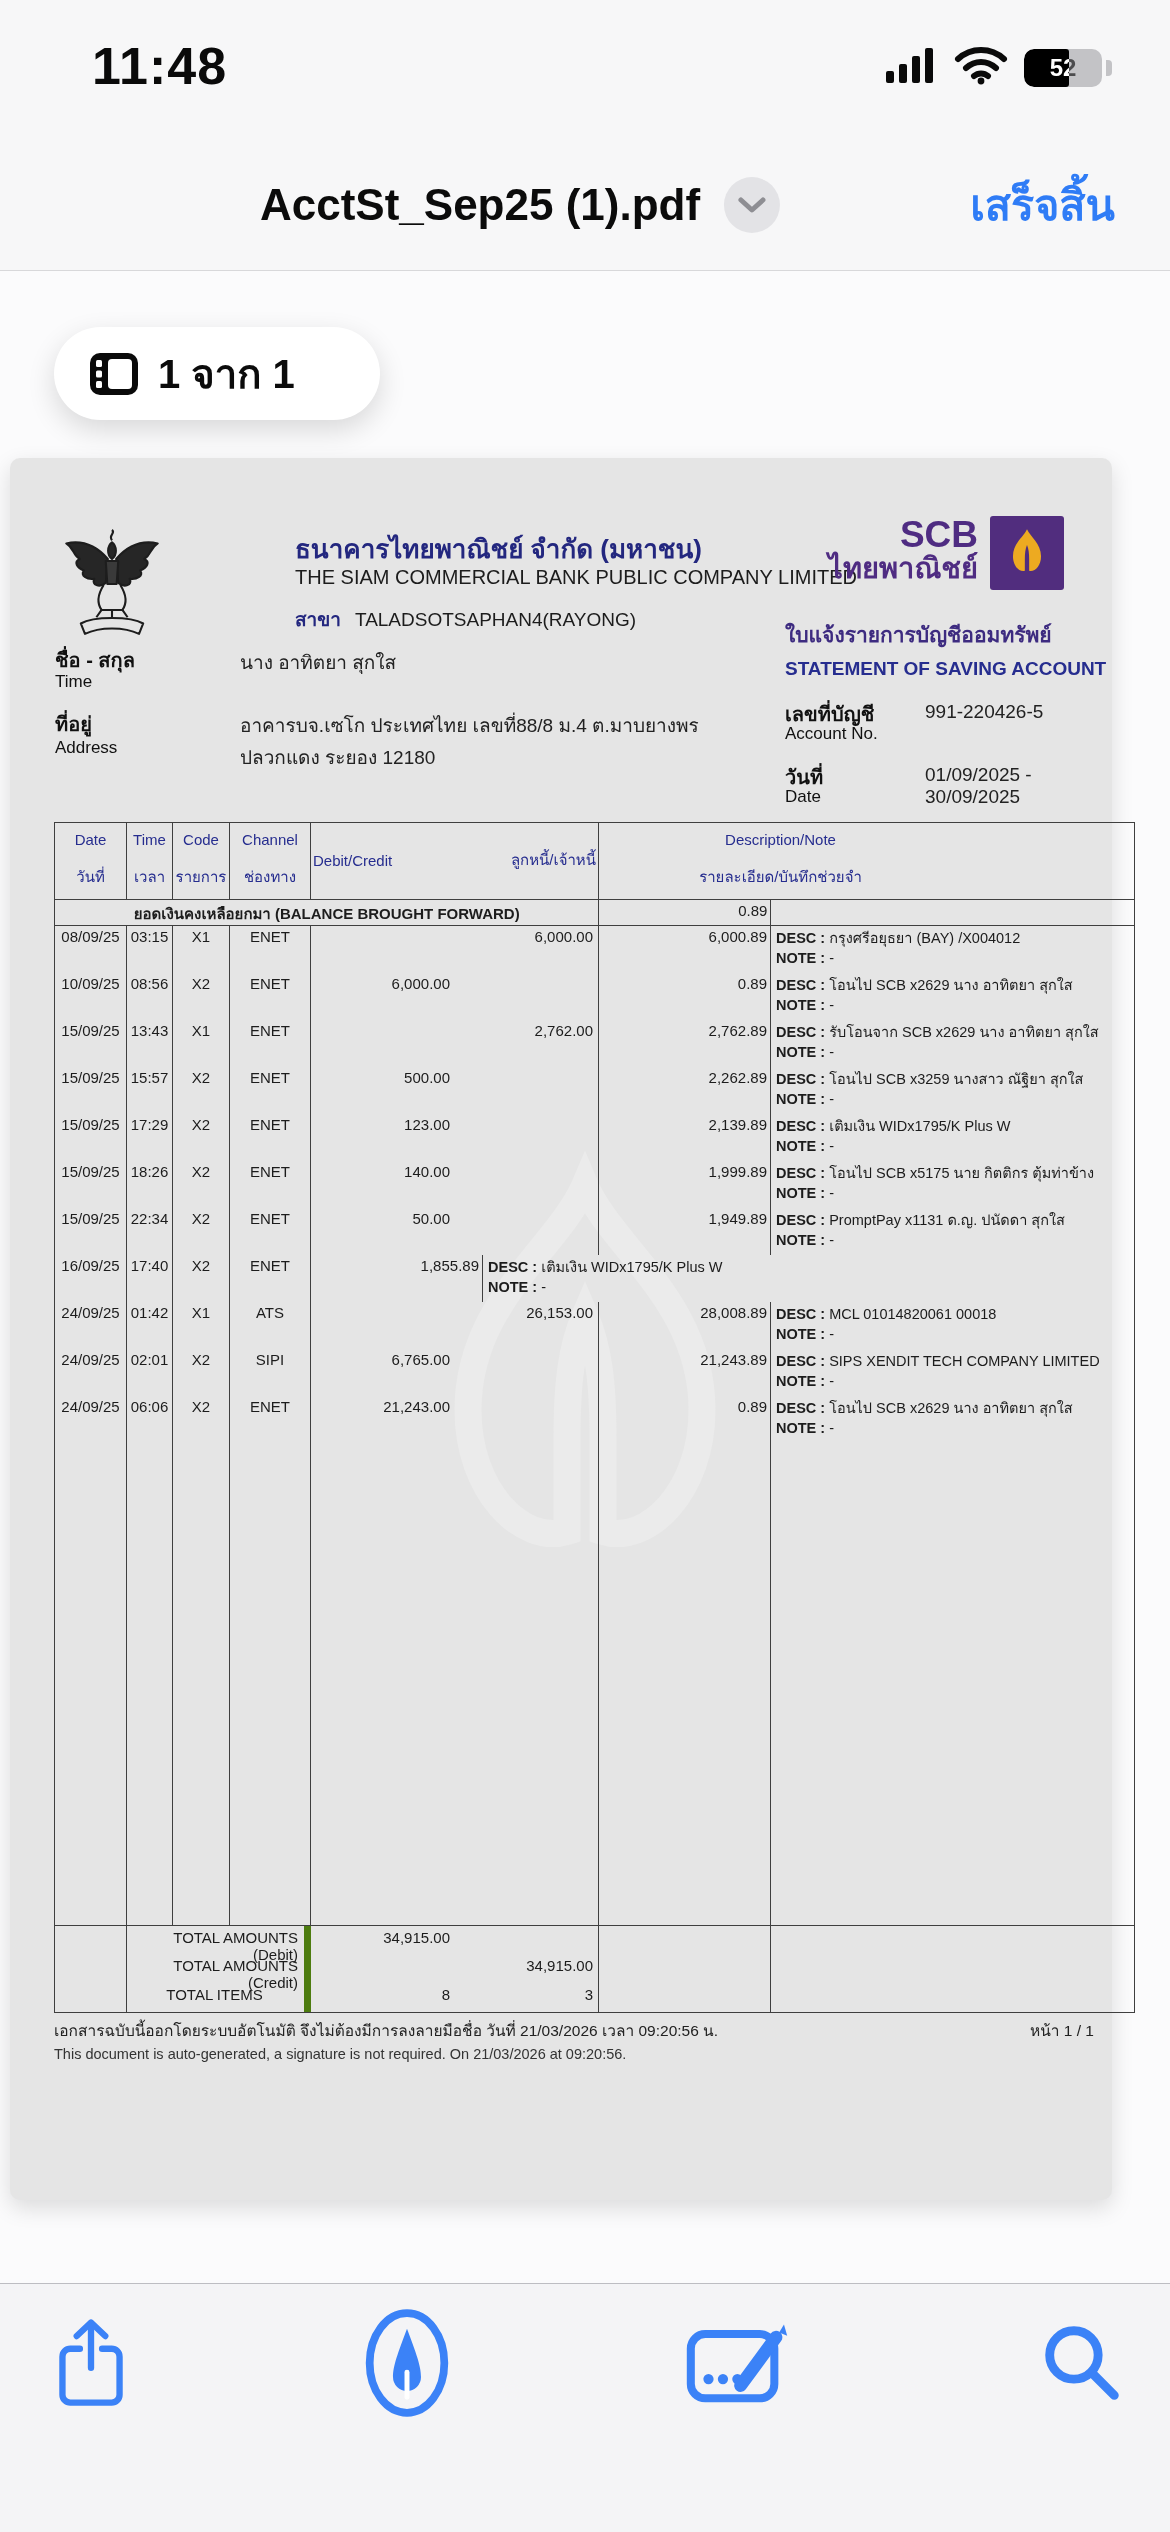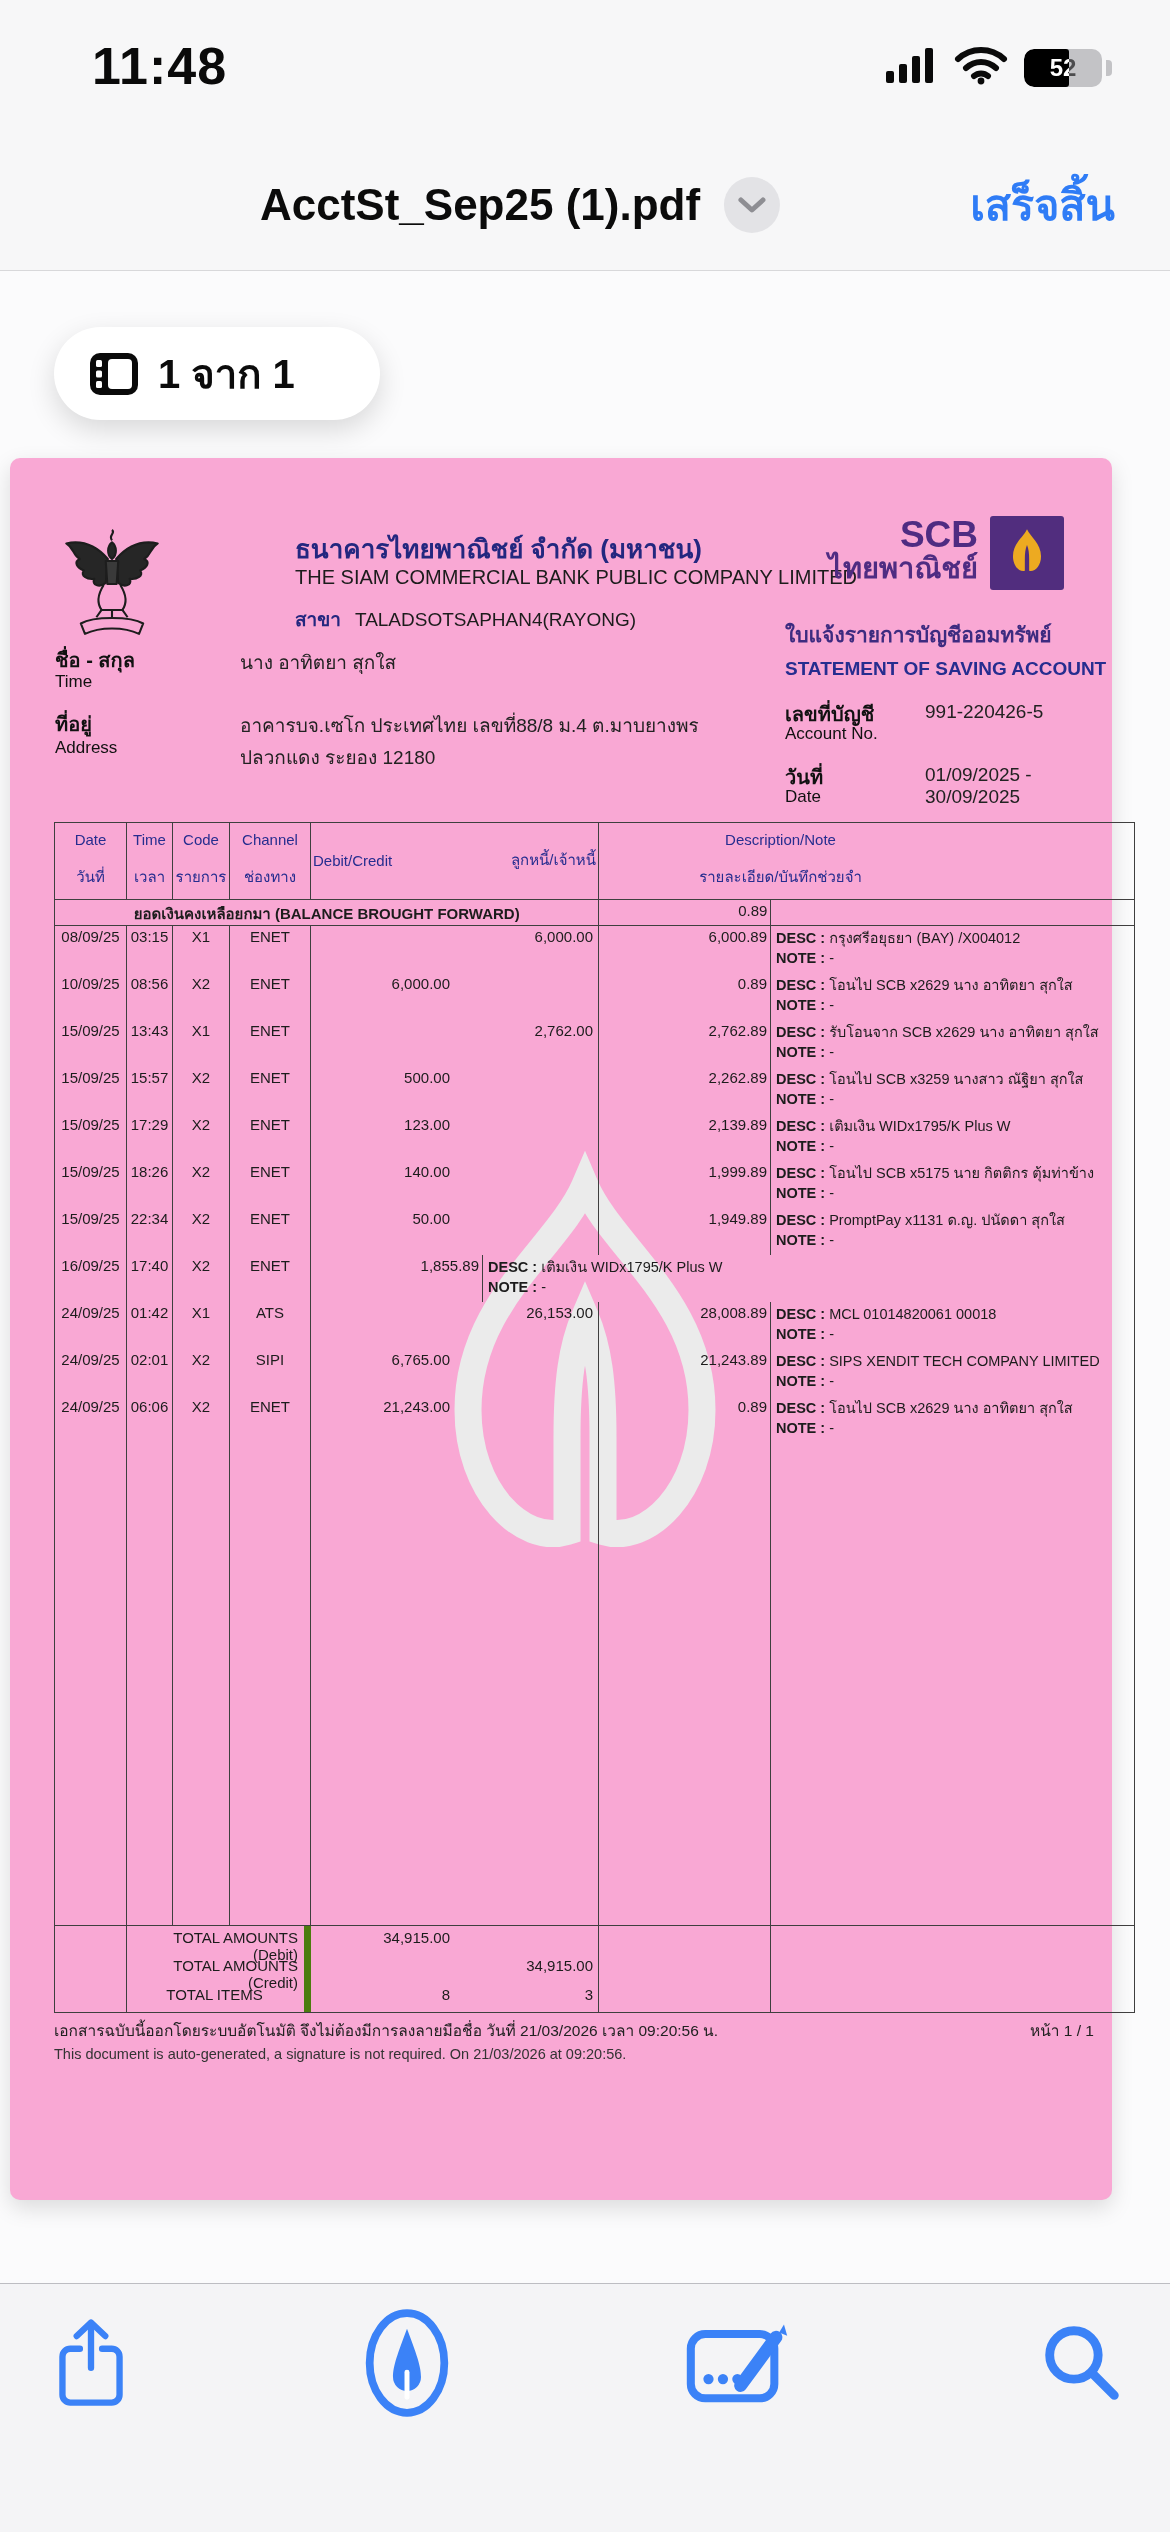--- a/index.html
+++ b/index.html
@@ -23,21 +23,21 @@
   .file-group{position:absolute;left:520px;top:50%;transform:translate(-50%,-50%);display:flex;align-items:center;gap:24px;}
   .filename{font-size:44px;font-weight:700;color:#0b0b0b;white-space:nowrap;}
   .chev-circle{width:56px;height:56px;border-radius:50%;background:#E3E3E6;display:flex;align-items:center;justify-content:center;}
   .done-btn{position:absolute;right:55px;top:50%;transform:translateY(-50%);font-size:43px;font-weight:600;color:#2F7CF6;background:none;border:none;padding:0;font-family:inherit;}
   
   .viewer-bg{position:absolute;left:0;top:271px;width:1170px;height:2012px;background:#FBFBFC;}
   .page-pill{position:absolute;left:54px;top:327px;width:326px;height:93px;border-radius:47px;background:#fff;
     box-shadow:0 10px 28px rgba(0,0,0,.14);display:flex;align-items:center;padding-left:34px;gap:18px;box-sizing:border-box;}
   .pill-label{font-size:40px;font-weight:700;color:#0b0b0b;}
   
-  .doc{position:absolute;left:10px;top:458px;width:1102px;height:1742px;background:#f9a8d4;border-radius:10px;
+  .doc{position:absolute;left:10px;top:458px;width:1102px;height:1742px;background:#e5e5e5;border-radius:10px;
     box-shadow:0 8px 22px rgba(0,0,0,.13);}
   .doc *{box-sizing:border-box;}
   .abs{position:absolute;}
   .bank-name-th{left:285px;top:70px;font-size:26px;font-weight:700;color:#23277F;}
   .bank-name-en{left:285px;top:108px;font-size:20px;color:#1c1c1c;}
   .branch-line{left:285px;top:146px;font-size:19px;color:#1c1c1c;}
   .branch-line b{color:#23277F;font-weight:700;margin-right:14px;}
   .scb-block{right:48px;top:58px;display:flex;align-items:flex-start;gap:12px;}
   .scb-word{text-align:right;color:#4F2C82;line-height:1.02;}
   .scb-word .l1{font-size:37px;font-weight:700;}

